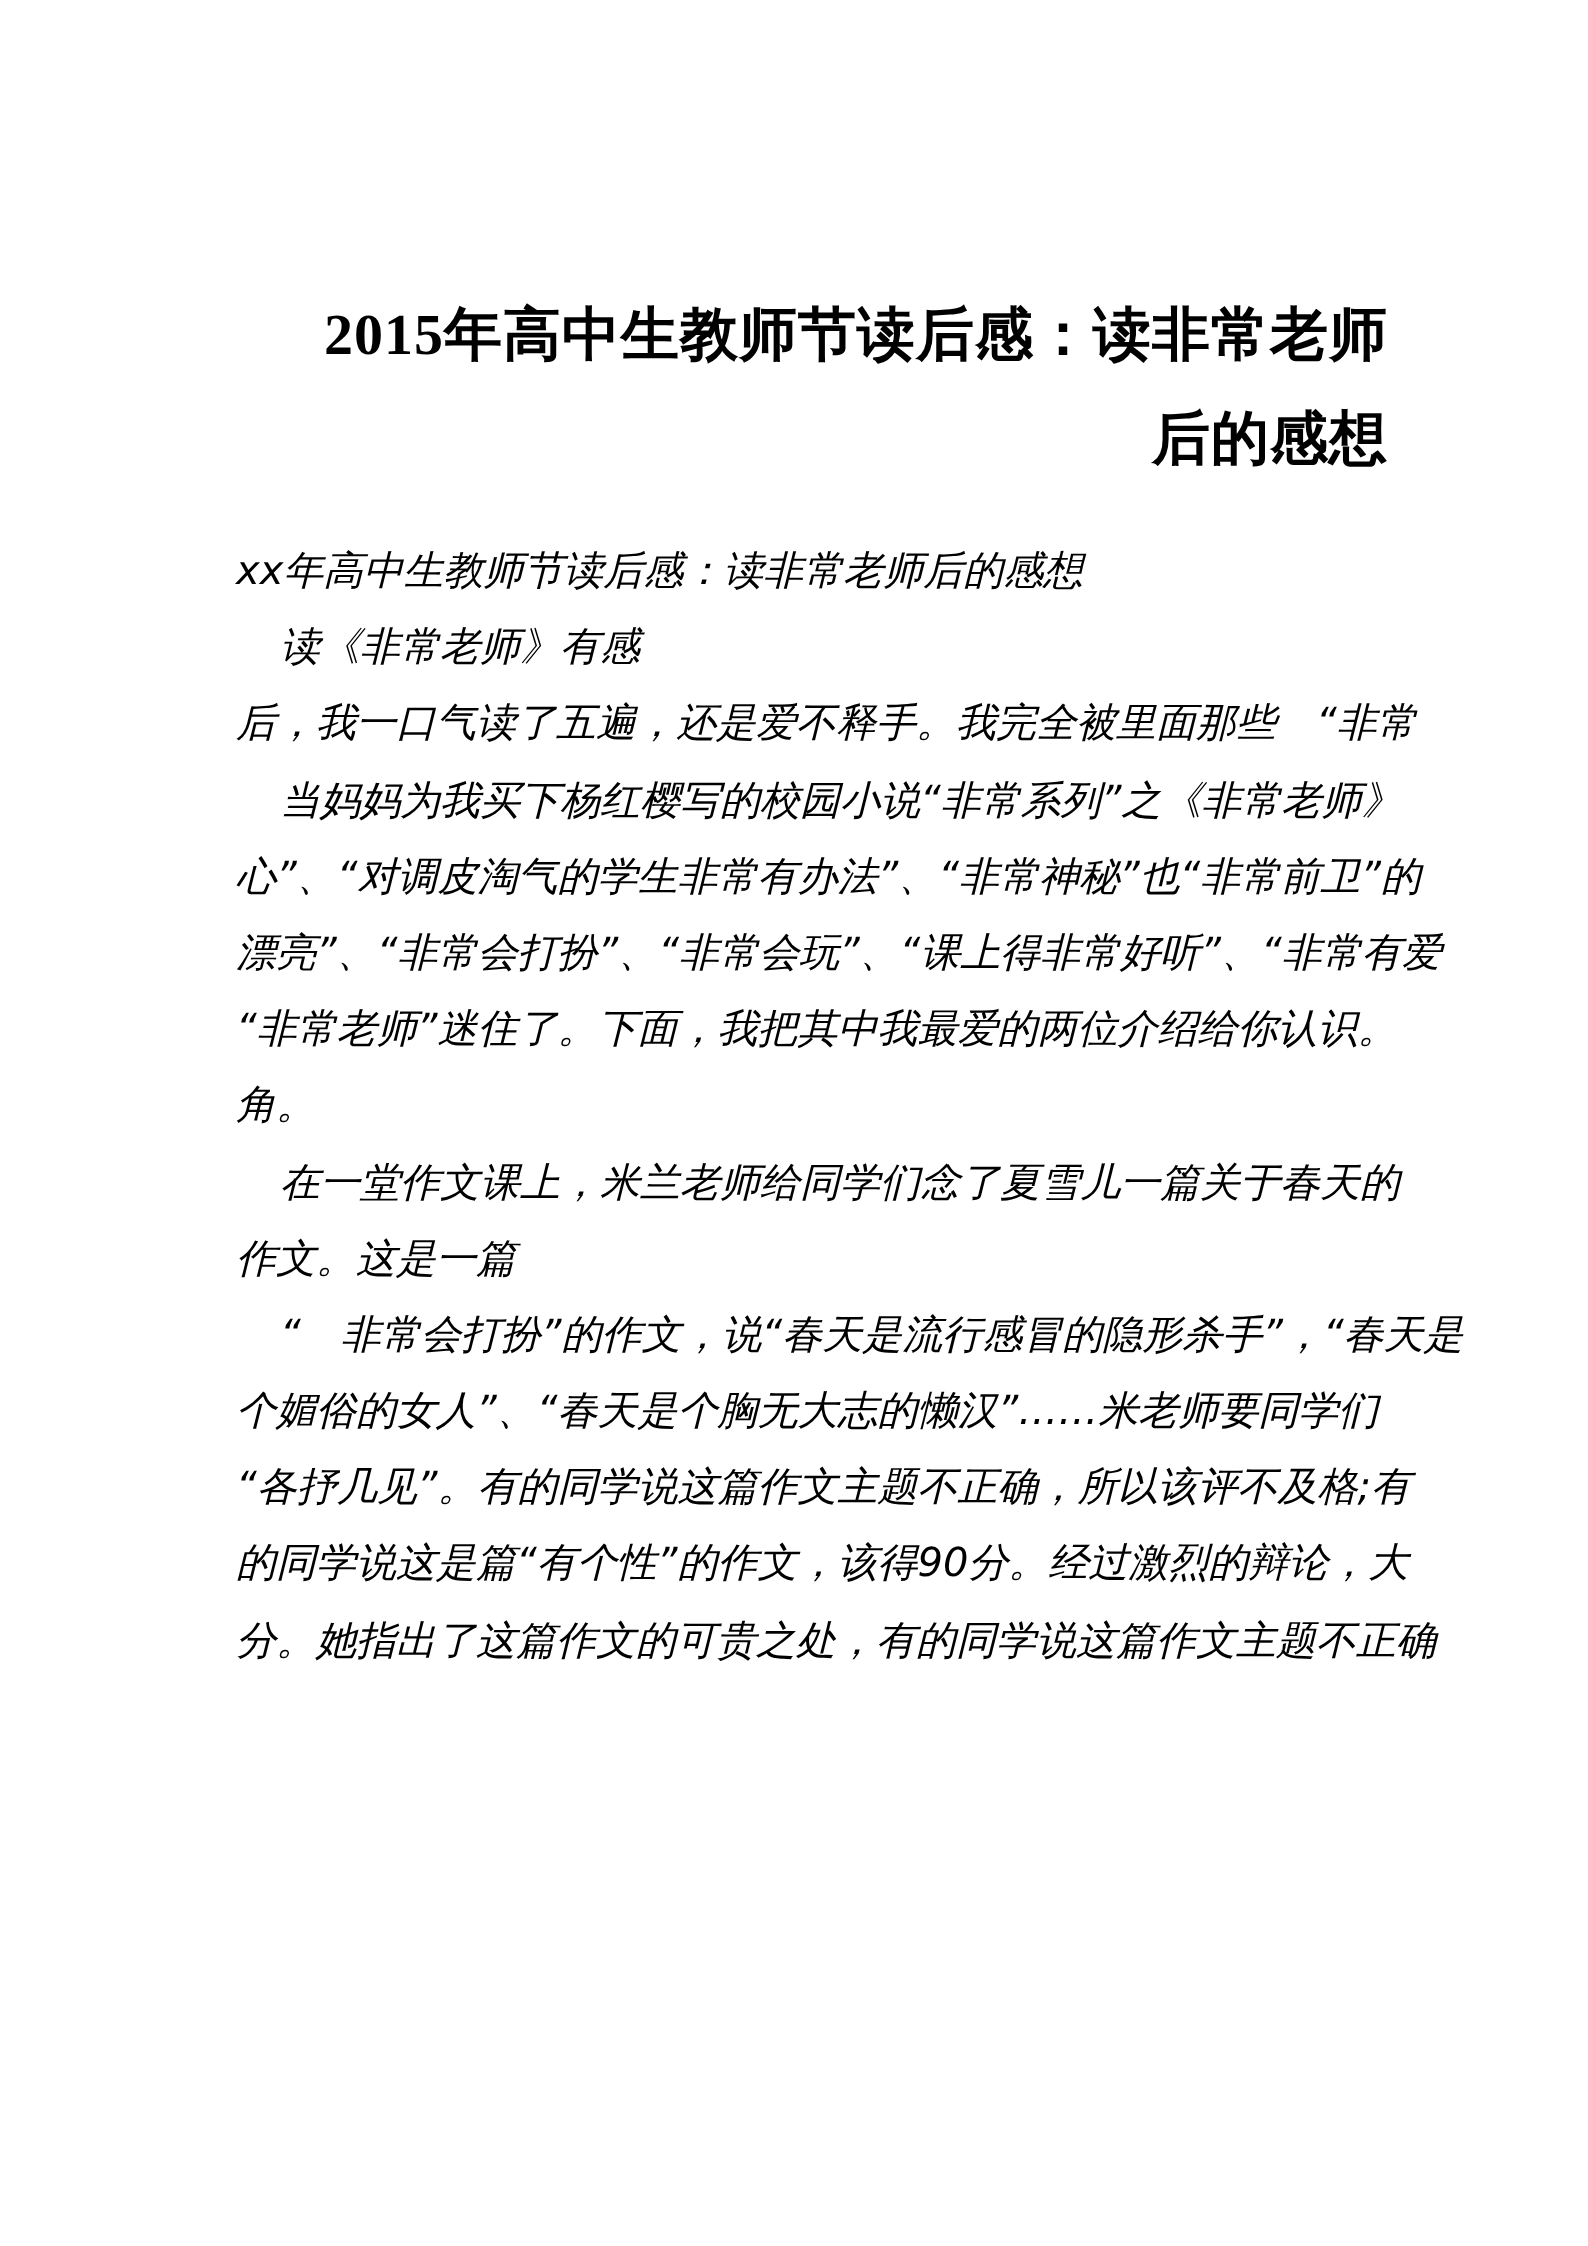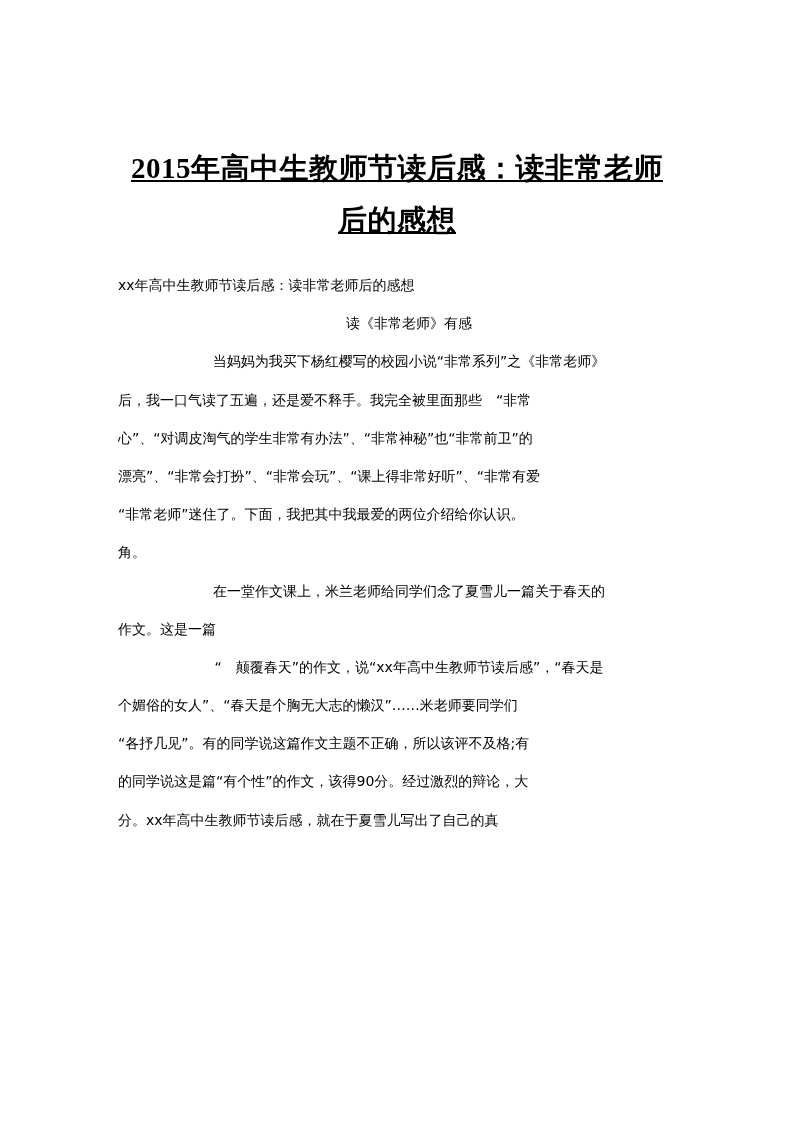--- a/index.html
+++ b/index.html
@@ -4,52 +4,51 @@
   <style>
     html, body { margin: 0; padding: 0; background: #ffffff; }
     body { width: 794px; height: 1123px; position: relative; overflow: hidden; }
     .page {
       position: absolute; left: 0; top: 0; width: 794px; height: 1123px;
       background: #ffffff; color: #000000;
       font-family: "DejaVu Sans", "Liberation Sans", sans-serif;
     }
     .title {
       position: absolute; left: 100px; width: 594px; top: 142px;
-      text-align: center;
+      text-align: right;
       font-family: "Liberation Serif", "DejaVu Serif", serif;
       font-weight: bold; font-size: 29px; line-height: 52px;
       letter-spacing: 0.5px;
-      text-decoration: underline;
     }
     .body {
       position: absolute; left: 118px; width: 560px; top: 266px;
-      font-size: 14px; line-height: 38.2px;
+      font-size: 20px; line-height: 38.2px; font-style: italic;
     }
     .line { white-space: nowrap; height: 38.2px; }
-    .indent { padding-left: 22px; text-align: center; }
+    .indent { padding-left: 22px; }
   </style>
 </head>
 <body>
 
 <div class="page">
   <div class="title">
     <div>2015年高中生教师节读后感：读非常老师</div>
     <div>后的感想</div>
   </div>
 
   <div class="body">
     <div class="line">xx年高中生教师节读后感：读非常老师后的感想</div>
     <div class="line indent">读《非常老师》有感</div>
+    <div class="line">后，我一口气读了五遍，还是爱不释手。我完全被里面那些　“非常</div>
     <div class="line indent">当妈妈为我买下杨红樱写的校园小说“非常系列”之《非常老师》</div>
-    <div class="line">后，我一口气读了五遍，还是爱不释手。我完全被里面那些　“非常</div>
     <div class="line">心”、“对调皮淘气的学生非常有办法”、“非常神秘”也“非常前卫”的</div>
     <div class="line">漂亮”、“非常会打扮”、“非常会玩”、“课上得非常好听”、“非常有爱</div>
     <div class="line">“非常老师”迷住了。下面，我把其中我最爱的两位介绍给你认识。</div>
     <div class="line">角。</div>
     <div class="line indent">在一堂作文课上，米兰老师给同学们念了夏雪儿一篇关于春天的</div>
     <div class="line">作文。这是一篇</div>
-    <div class="line indent">“　颠覆春天”的作文，说“xx年高中生教师节读后感”，“春天是</div>
+    <div class="line indent">“　非常会打扮”的作文，说“春天是流行感冒的隐形杀手”，“春天是</div>
     <div class="line">个媚俗的女人”、“春天是个胸无大志的懒汉”……米老师要同学们</div>
     <div class="line">“各抒几见”。有的同学说这篇作文主题不正确，所以该评不及格;有</div>
     <div class="line">的同学说这是篇“有个性”的作文，该得90分。经过激烈的辩论，大</div>
-    <div class="line">分。xx年高中生教师节读后感，就在于夏雪儿写出了自己的真</div>
+    <div class="line">分。她指出了这篇作文的可贵之处，有的同学说这篇作文主题不正确</div>
   </div>
 </div>
 
 </body></html>

